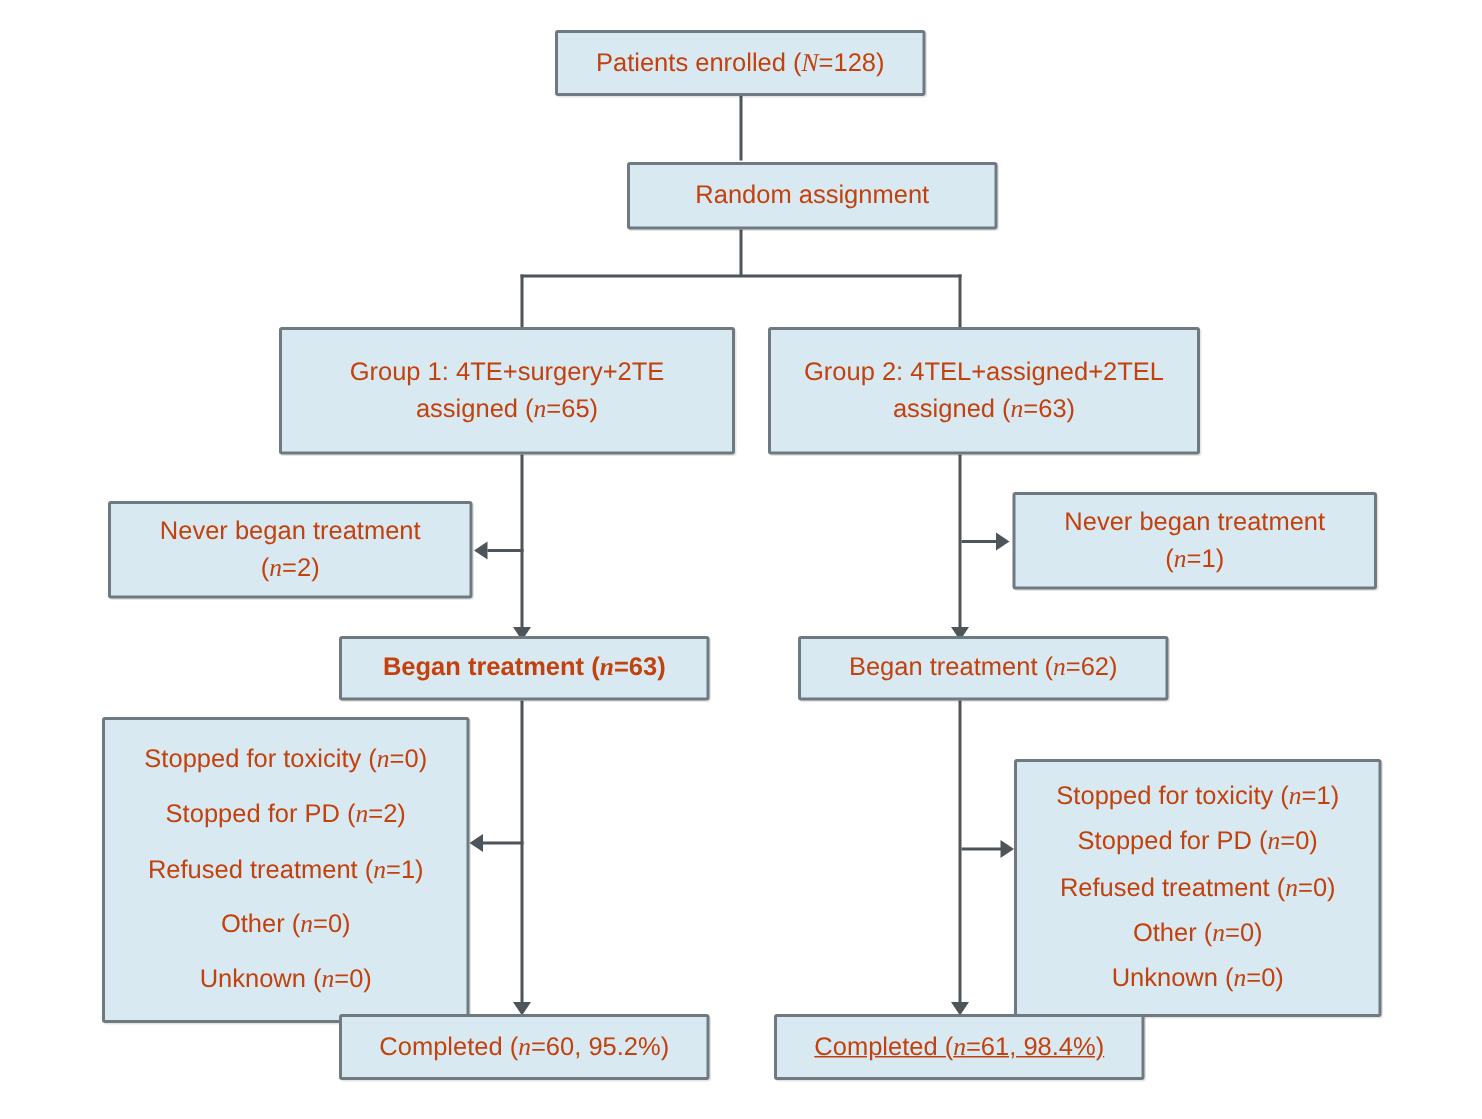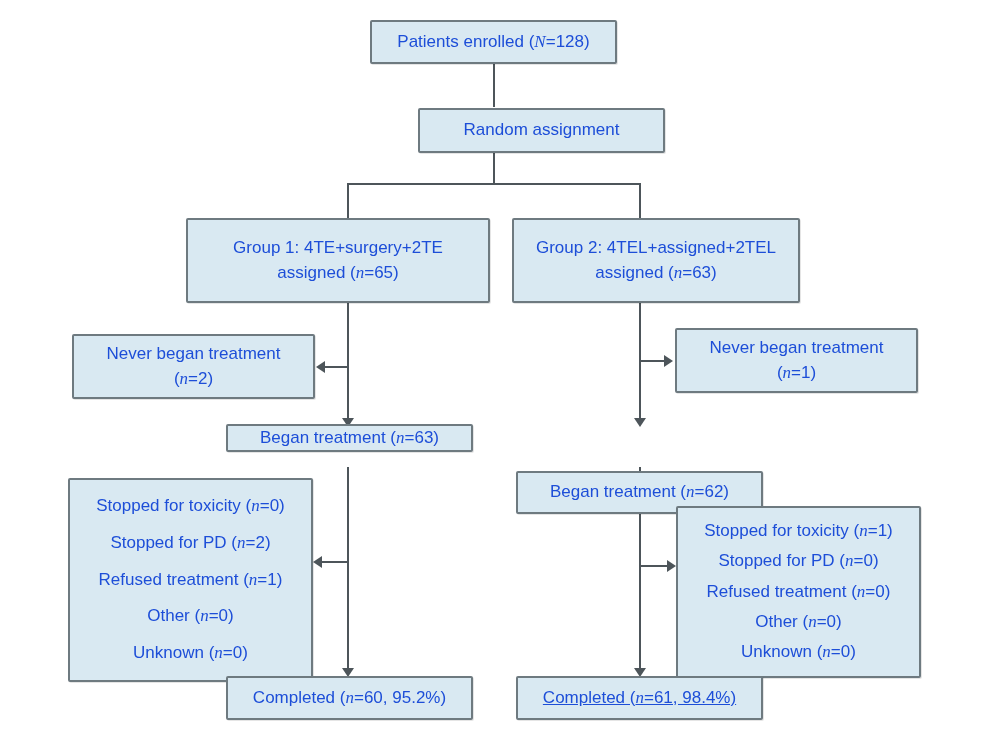--- a/index.html
+++ b/index.html
@@ -24,21 +24,21 @@
     background: #d9e9f2;
     border: 2px solid #6e7a80;
     border-radius: 2px;
     display: flex;
     flex-direction: column;
     align-items: center;
     justify-content: center;
     text-align: center;
     font-size: 17px;
     line-height: 1.45;
-    color: #1d4ed8;
+    color: #c2410c;
     box-shadow: 1px 1px 0 rgba(0,0,0,0.10);
   }
   .node .line {
     display: block;
     white-space: nowrap;
   }
   .node.list {
     justify-content: space-around;
     padding: 8px 10px;
   }
@@ -135,25 +135,25 @@
   <div class="node" style="left:72px; top:334px; width:243px; height:65px;">
     <span class="line">Never began treatment</span>
     <span class="line"><span>(</span><em class="v">n</em><span>=2)</span></span>
   </div>
 
   <div class="node" style="left:675px; top:328px; width:243px; height:65px;">
     <span class="line">Never began treatment</span>
     <span class="line"><span>(</span><em class="v">n</em><span>=1)</span></span>
   </div>
 
-  <div class="node" style="left:226px; top:424px; width:247px; height:28px;">
+  <div class="node" style="left:226px; top:424px; width:247px; height:43px;font-weight:bold;">
     <span class="line"><span>Began treatment (</span><em class="v">n</em><span>=63)</span></span>
   </div>
 
-  <div class="node" style="left:516px; top:424px; width:247px; height:43px;margin-top:47px;">
+  <div class="node" style="left:532px; top:424px; width:247px; height:43px;">
     <span class="line"><span>Began treatment (</span><em class="v">n</em><span>=62)</span></span>
   </div>
 
   <div class="node list" style="left:68px; top:478px; width:245px; height:204px;">
     <span class="line"><span>Stopped for toxicity (</span><em class="v">n</em><span>=0)</span></span>
     <span class="line"><span>Stopped for PD (</span><em class="v">n</em><span>=2)</span></span>
     <span class="line"><span>Refused treatment (</span><em class="v">n</em><span>=1)</span></span>
     <span class="line"><span>Other (</span><em class="v">n</em><span>=0)</span></span>
     <span class="line"><span>Unknown (</span><em class="v">n</em><span>=0)</span></span>
   </div>

